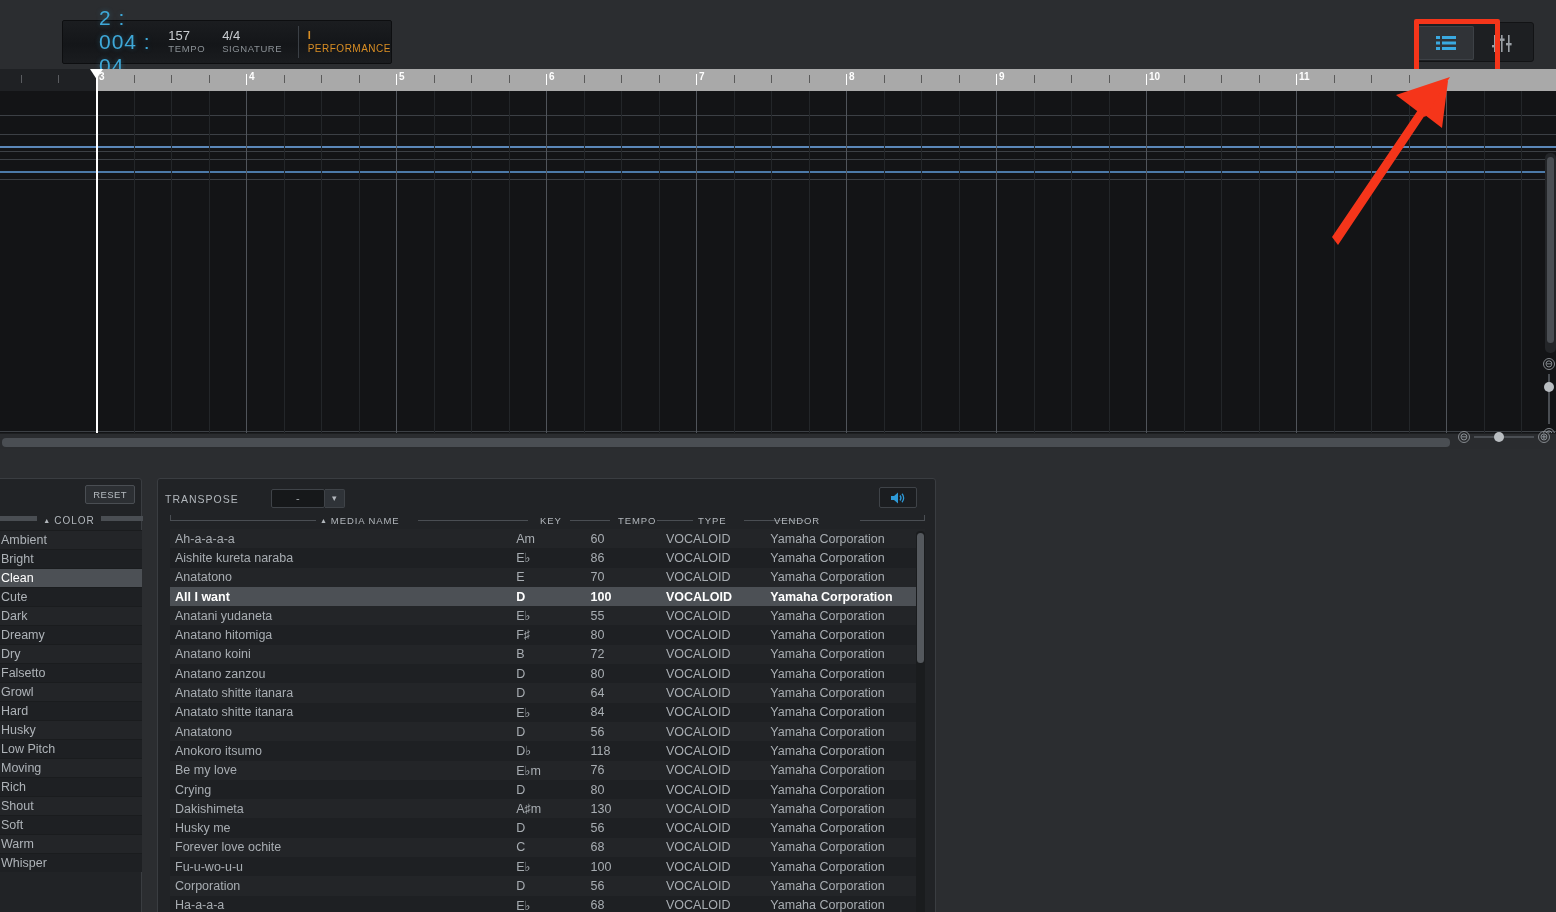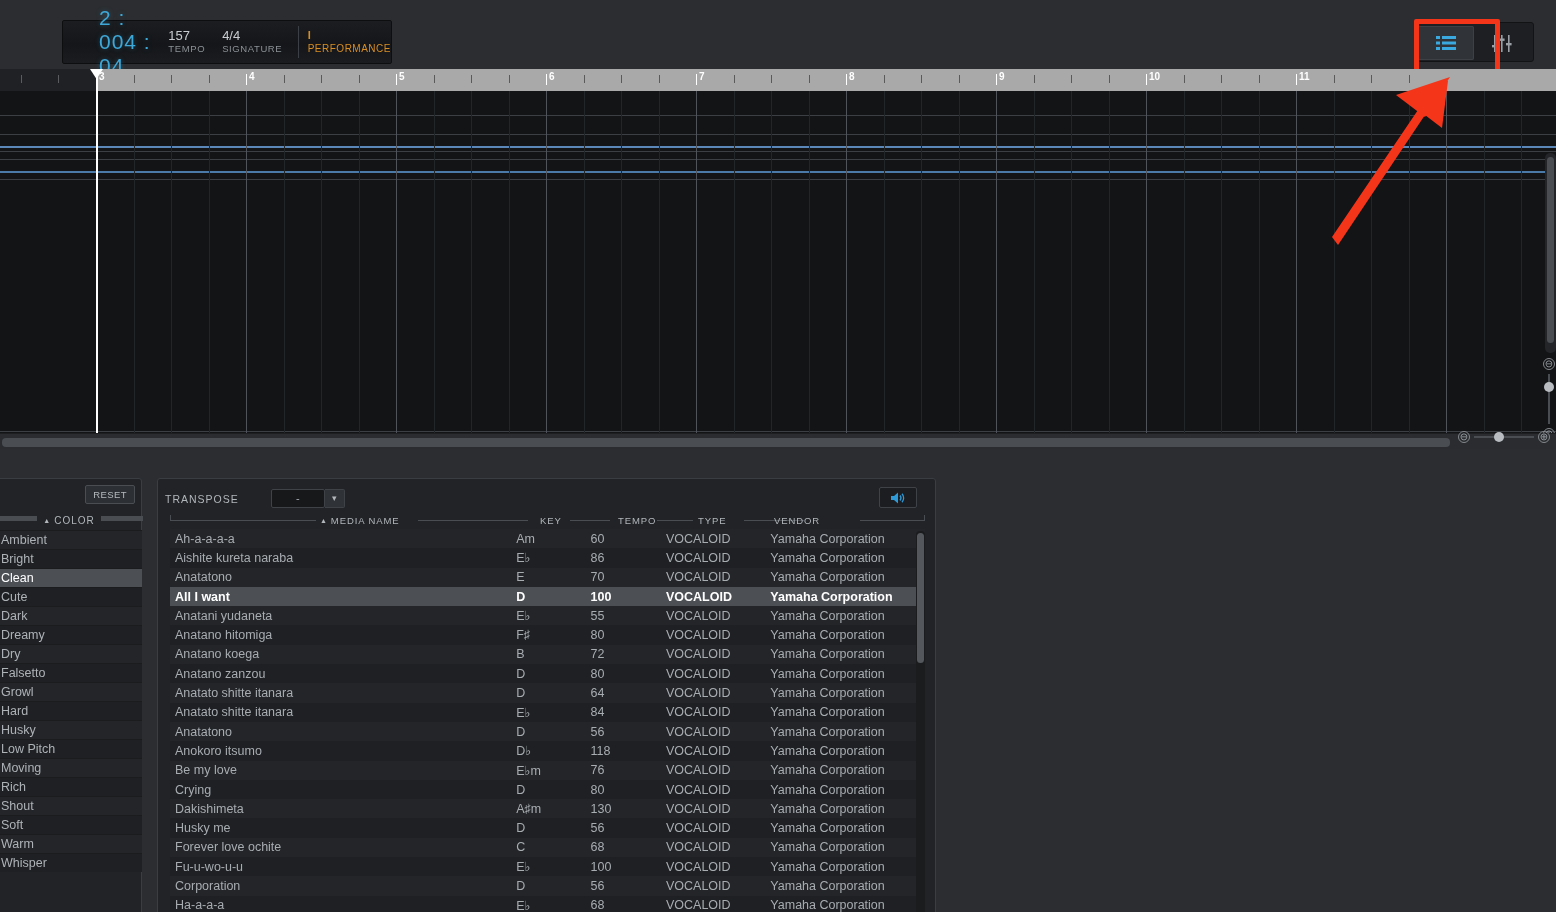--- a/index.html
+++ b/index.html
@@ -540,21 +540,21 @@
           <div class="c-vendor">Yamaha Corporation</div>
         </div>
         <div class="row">
           <div class="c-name">Anatano hitomiga</div>
           <div class="c-key">F♯</div>
           <div class="c-tempo">80</div>
           <div class="c-type">VOCALOID</div>
           <div class="c-vendor">Yamaha Corporation</div>
         </div>
         <div class="row">
-          <div class="c-name">Anatano koega</div>
+          <div class="c-name">Anatano koini</div>
           <div class="c-key">B</div>
           <div class="c-tempo">72</div>
           <div class="c-type">VOCALOID</div>
           <div class="c-vendor">Yamaha Corporation</div>
         </div>
         <div class="row">
           <div class="c-name">Anatano zanzou</div>
           <div class="c-key">D</div>
           <div class="c-tempo">80</div>
           <div class="c-type">VOCALOID</div>

